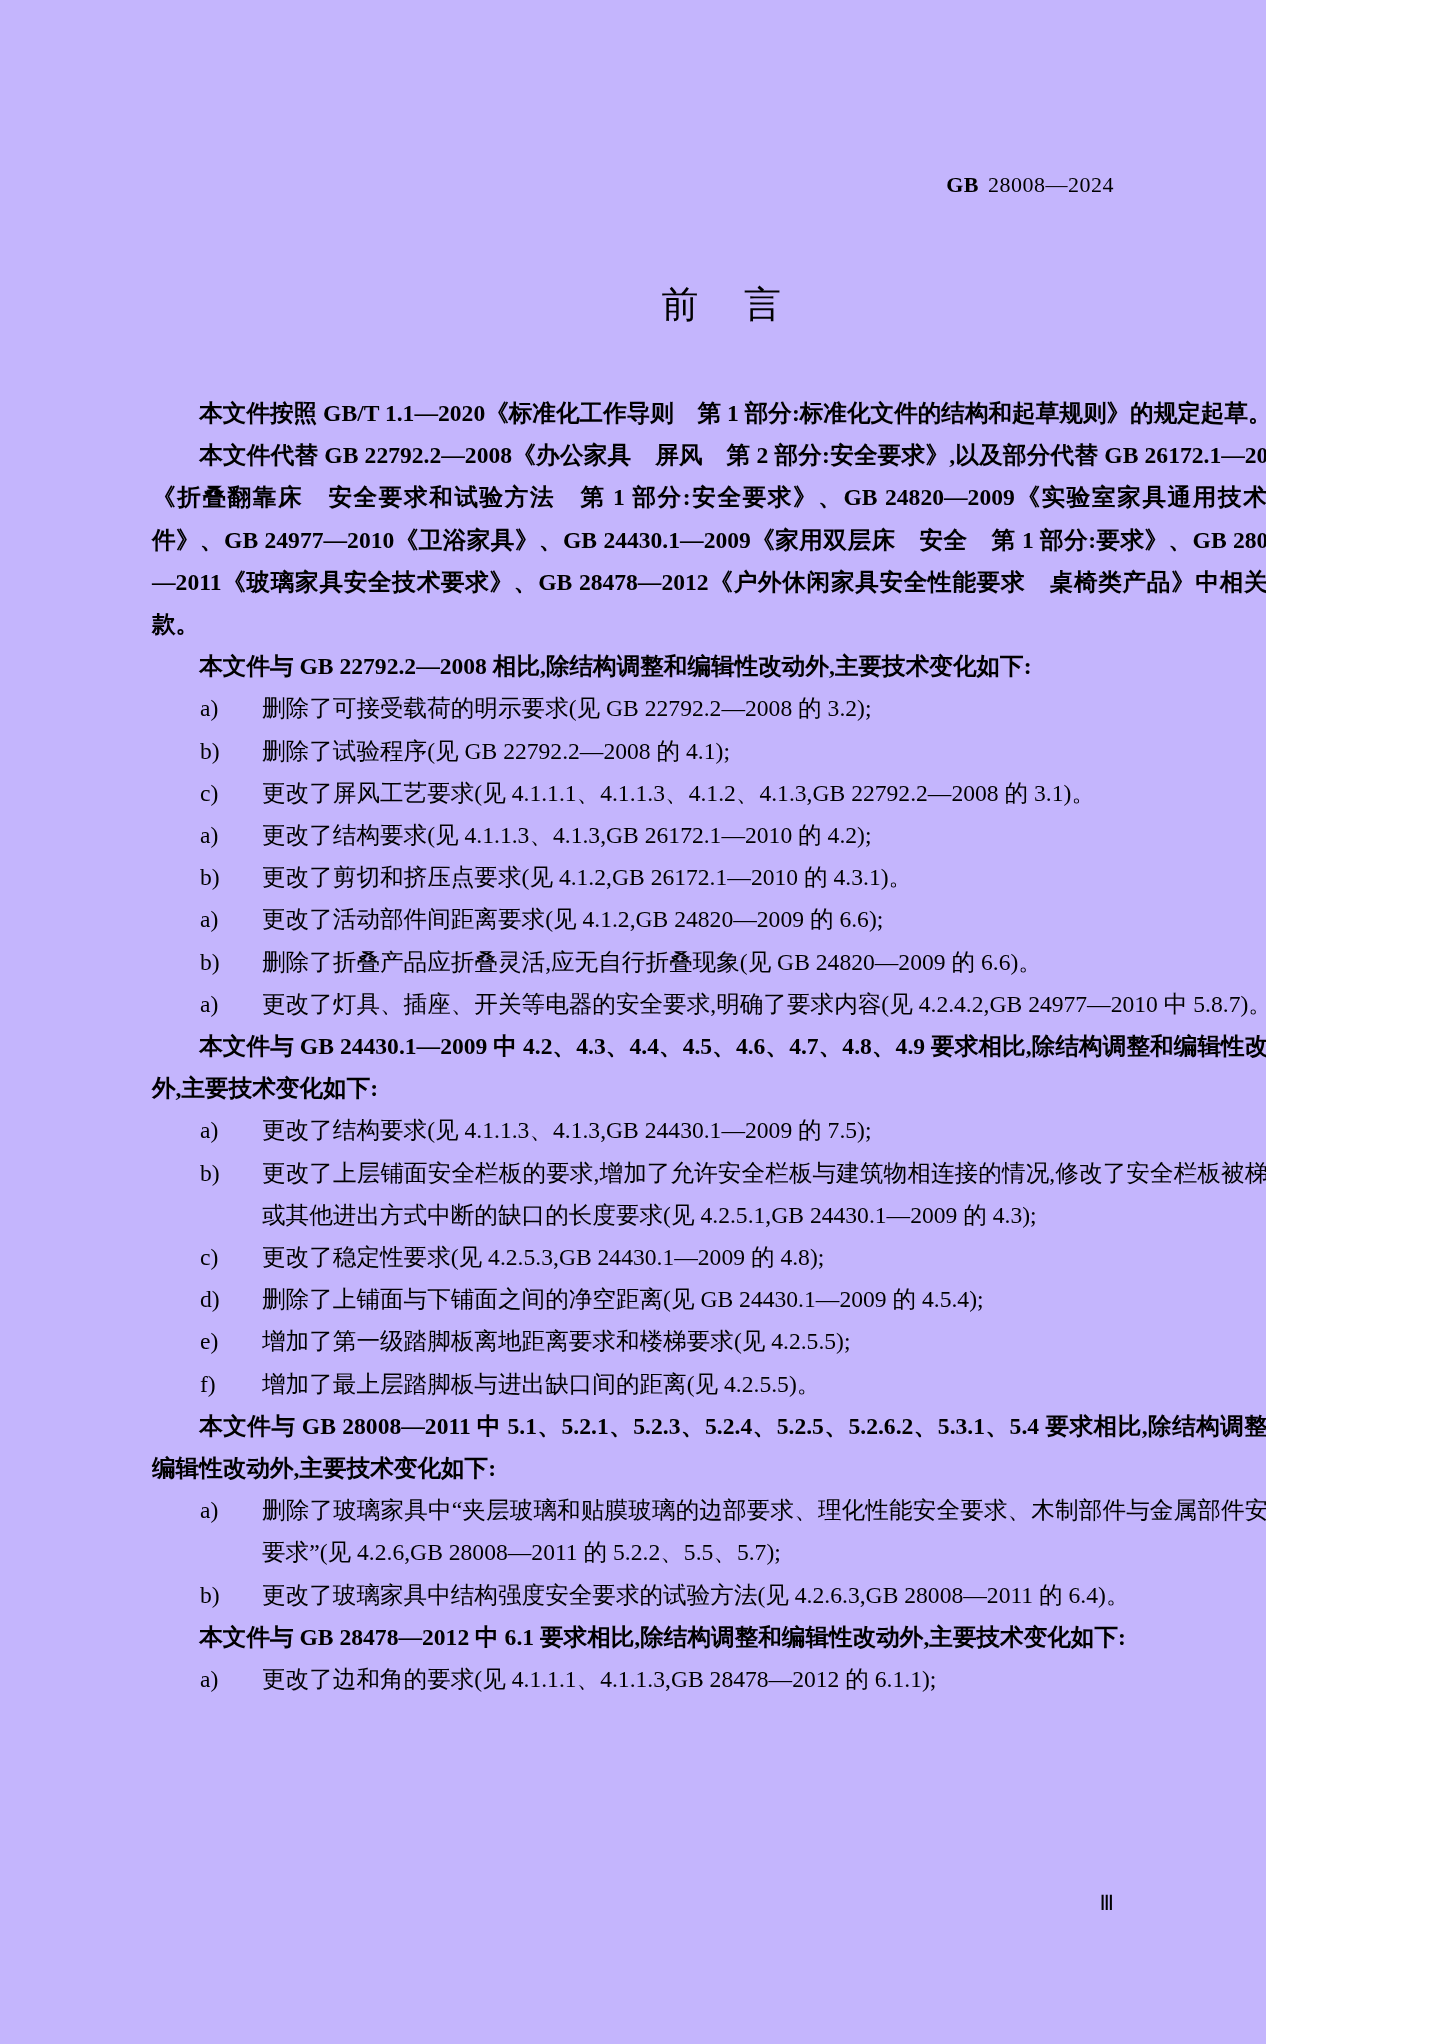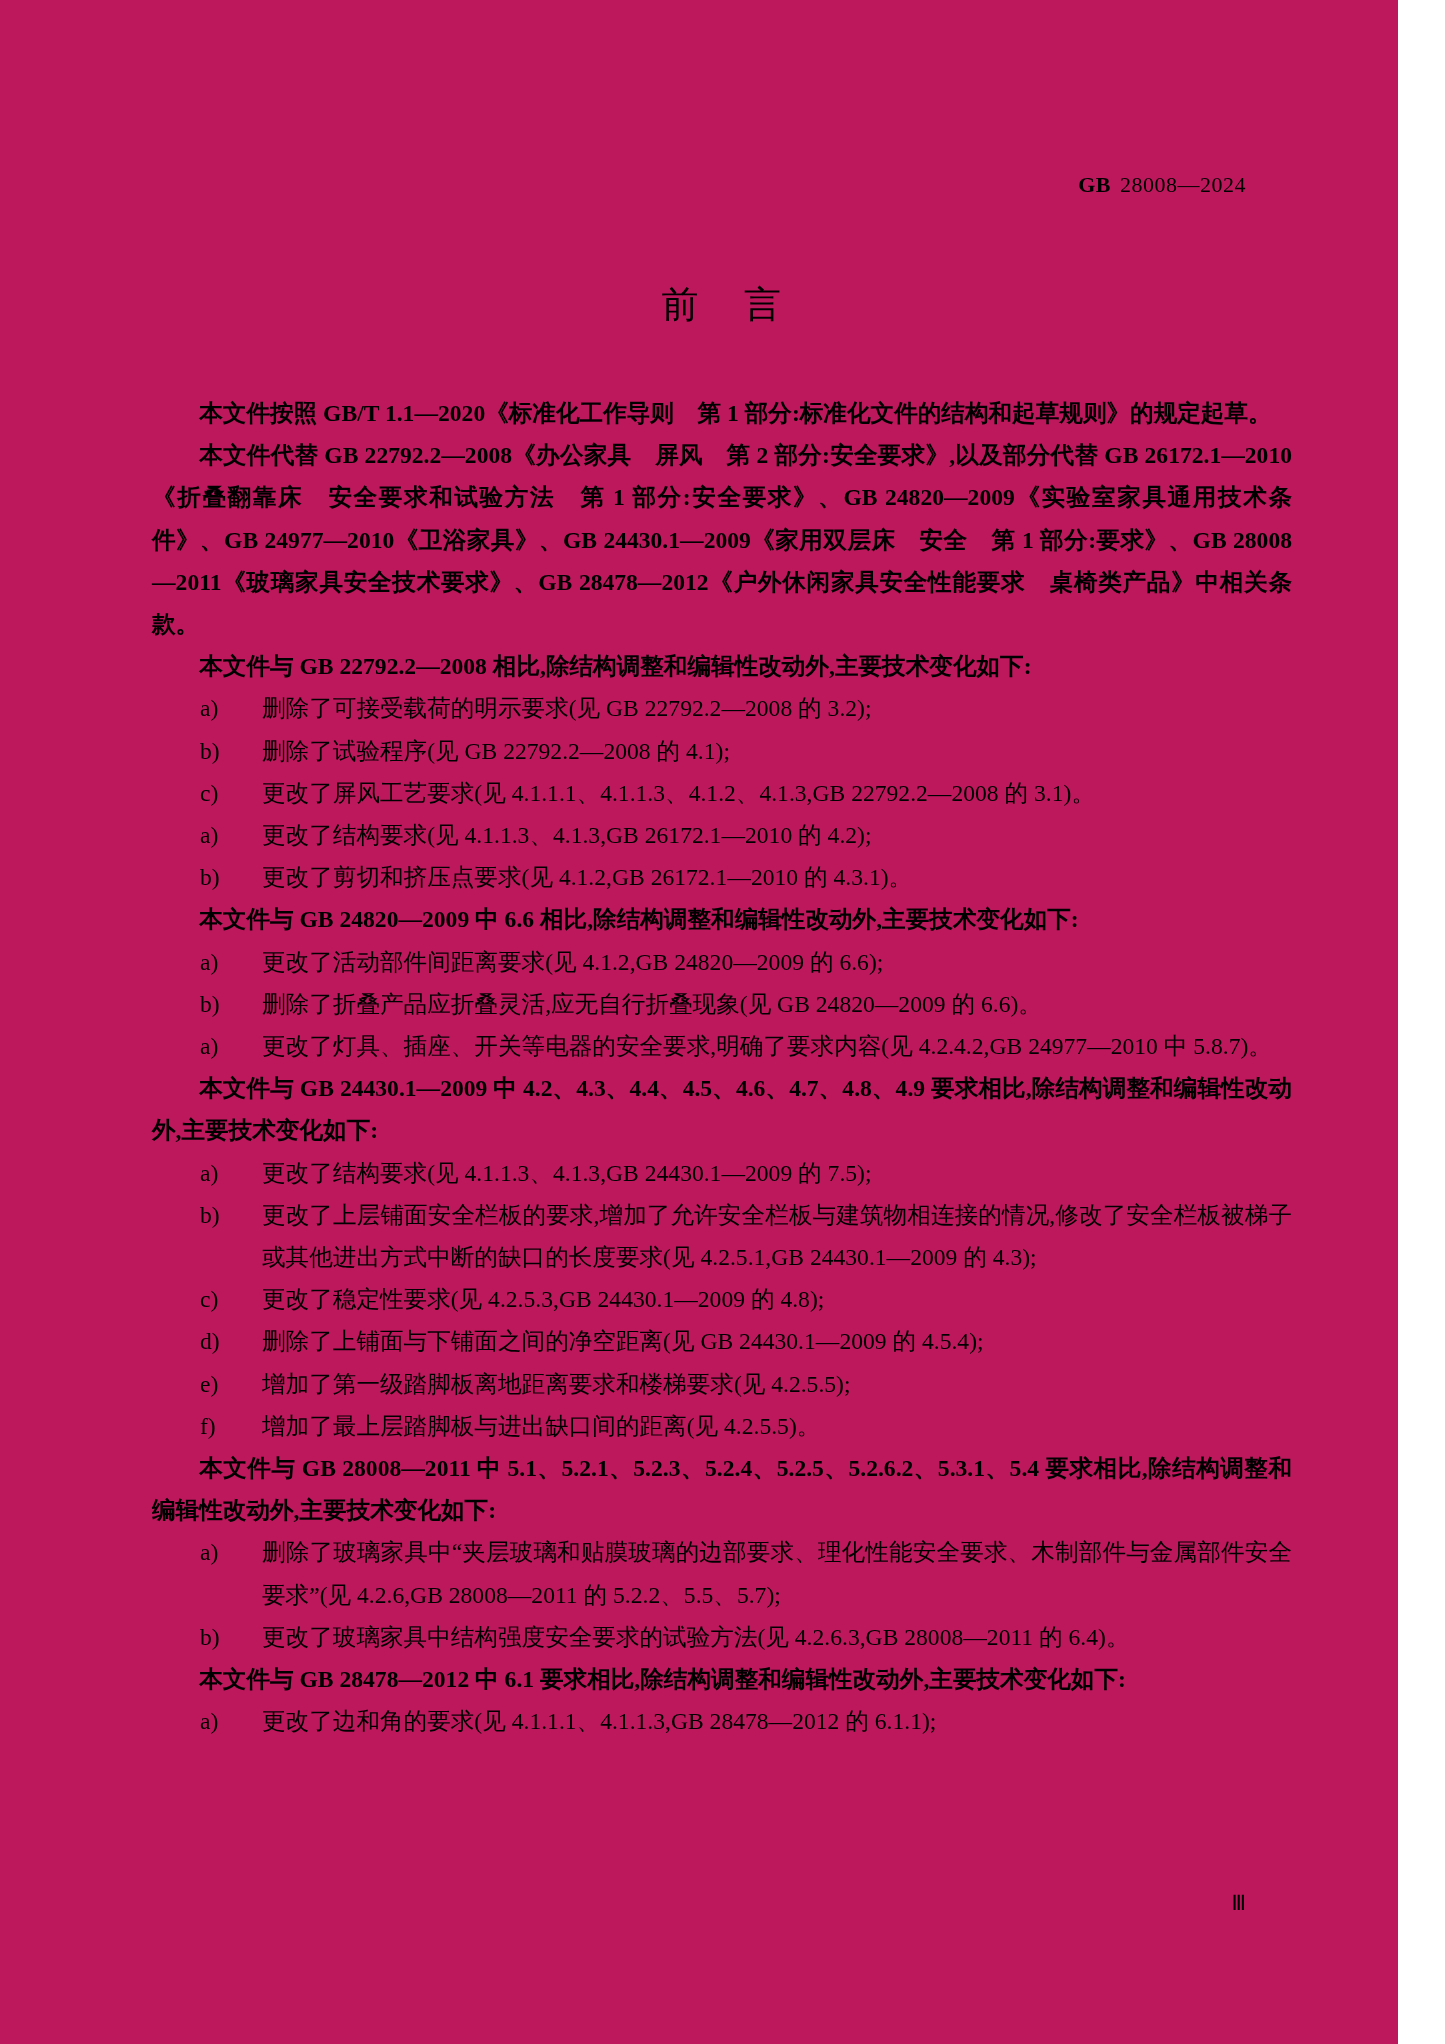--- a/index.html
+++ b/index.html
@@ -6,23 +6,23 @@
     margin: 0;
     padding: 0;
     background: #ffffff;
   }
   body {
     font-family: "Liberation Serif", "DejaVu Serif", serif;
     color: #000000;
   }
   .page {
     position: relative;
-    width: 1398px;
+    width: 1266px;
     height: 2044px;
-    background: #be185d;
+    background: #c4b5fd;
     overflow: hidden;
     box-sizing: border-box;
   }
   
   .running-header {
     position: absolute;
     top: 172px;
     right: 152px;
     font-size: 22px;
     letter-spacing: 0.5px;
@@ -124,21 +124,20 @@
 
     <div class="list-item">
       <span class="marker">a)</span>
       <span class="item-text">更改了结构要求(见 4.1.1.3、4.1.3,GB 26172.1—2010 的 4.2);</span>
     </div>
     <div class="list-item">
       <span class="marker">b)</span>
       <span class="item-text">更改了剪切和挤压点要求(见 4.1.2,GB 26172.1—2010 的 4.3.1)。</span>
     </div>
 
-    <p class="para">本文件与 GB 24820—2009 中 6.6 相比,除结构调整和编辑性改动外,主要技术变化如下:</p>
 
     <div class="list-item">
       <span class="marker">a)</span>
       <span class="item-text">更改了活动部件间距离要求(见 4.1.2,GB 24820—2009 的 6.6);</span>
     </div>
     <div class="list-item">
       <span class="marker">b)</span>
       <span class="item-text">删除了折叠产品应折叠灵活,应无自行折叠现象(见 GB 24820—2009 的 6.6)。</span>
     </div>
 

